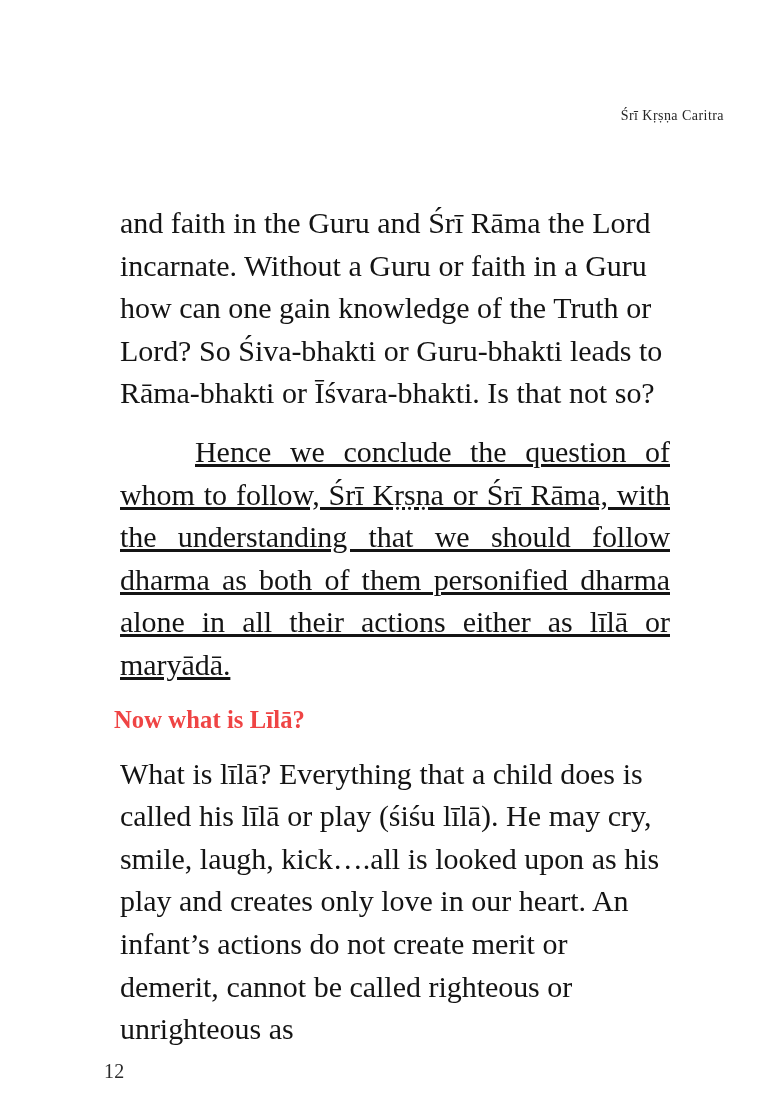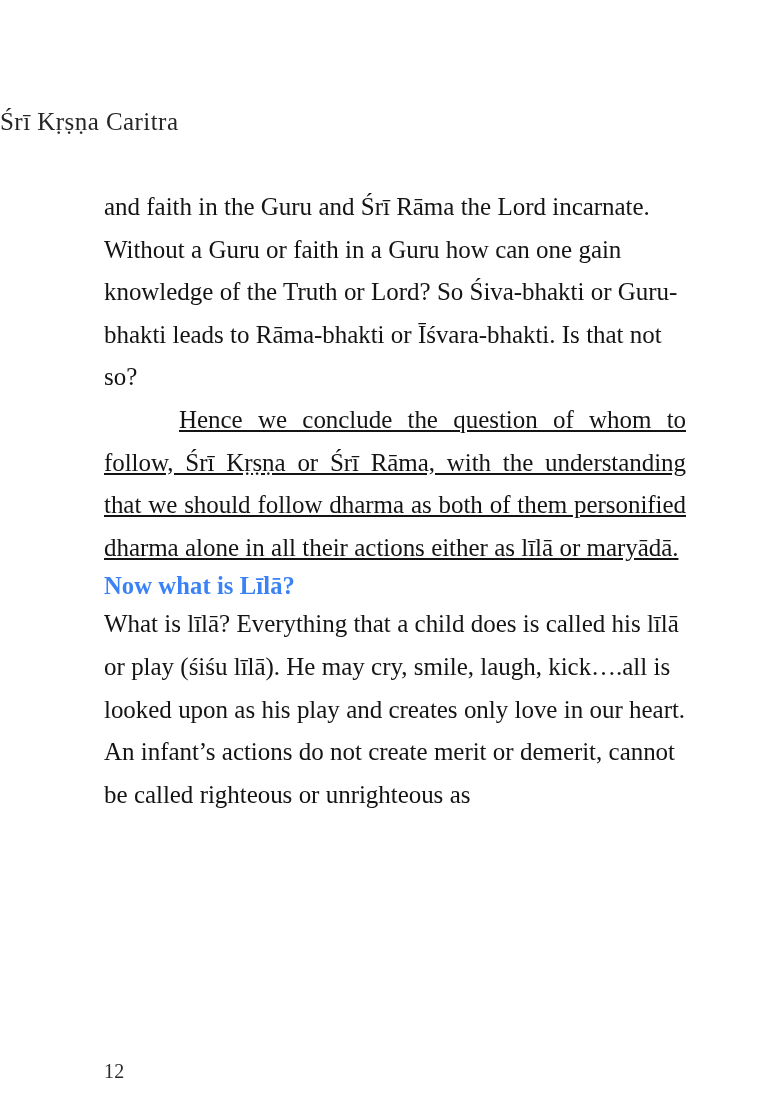--- a/index.html
+++ b/index.html
@@ -22,38 +22,38 @@
     overflow: hidden;
     box-sizing: border-box;
   }
 
   
   .running-head {
     position: absolute;
     top: 108px;
     left: 0;
     width: 724px;
-    text-align: left;
-    font-size: 25px;
+    text-align: right;
+    font-size: 14px;
     letter-spacing: 0.45px;
     color: #262626;
     font-weight: 400;
   }
 
   
   .text-column {
     position: absolute;
     left: 104px;
     top: 186px;
     width: 582px;
   }
 
   p.body-para {
-    margin: 0;
-    font-size: 25px;
+    margin: 16px;
+    font-size: 30px;
     line-height: 42.6px;
     color: #141414;
     letter-spacing: -0.05px;
     word-spacing: 0.2px;
     text-align: left;
   }
 
   p.body-para.justified {
     text-align: justify;
     text-justify: inter-word;
@@ -62,25 +62,25 @@
 
   p.body-para.indented {
     text-indent: 75px;
   }
 
   .gap-para {
     margin-top: 55px;
   }
 
   h2.section-heading {
-    margin: 0;
+    margin: 10px;
     font-size: 24.6px;
     line-height: 34px;
     font-weight: 700;
-    color: #3b82f6;
+    color: #ef4444;
     letter-spacing: 0.1px;
   }
 
   .gap-heading {
     margin-top: 61px;
   }
 
   .gap-after-heading {
     margin-top: 21px;
   }

